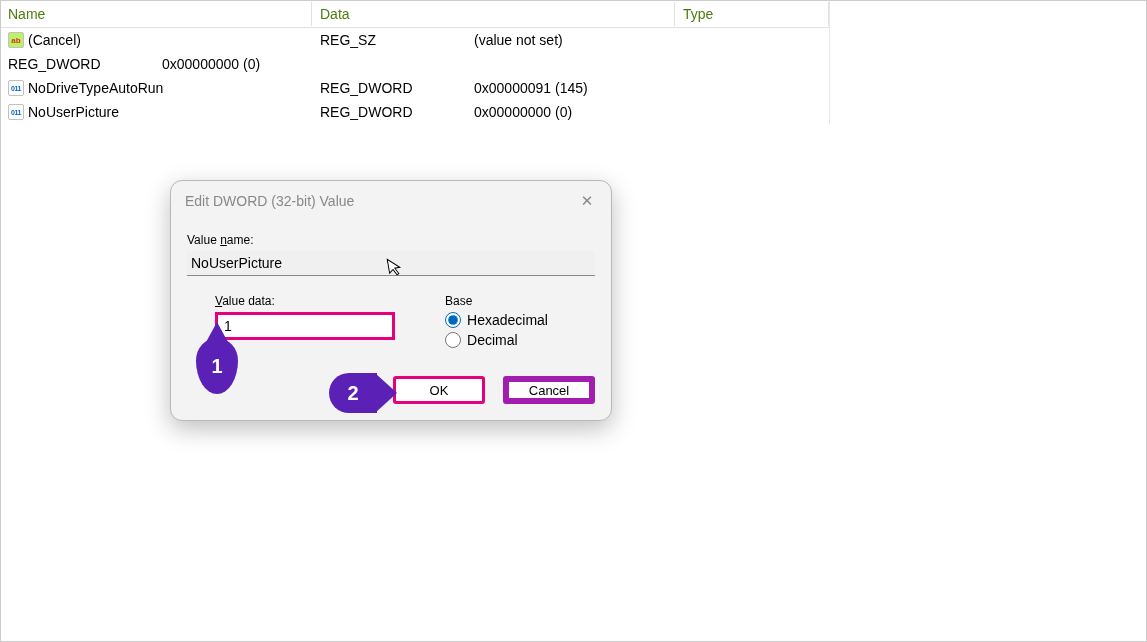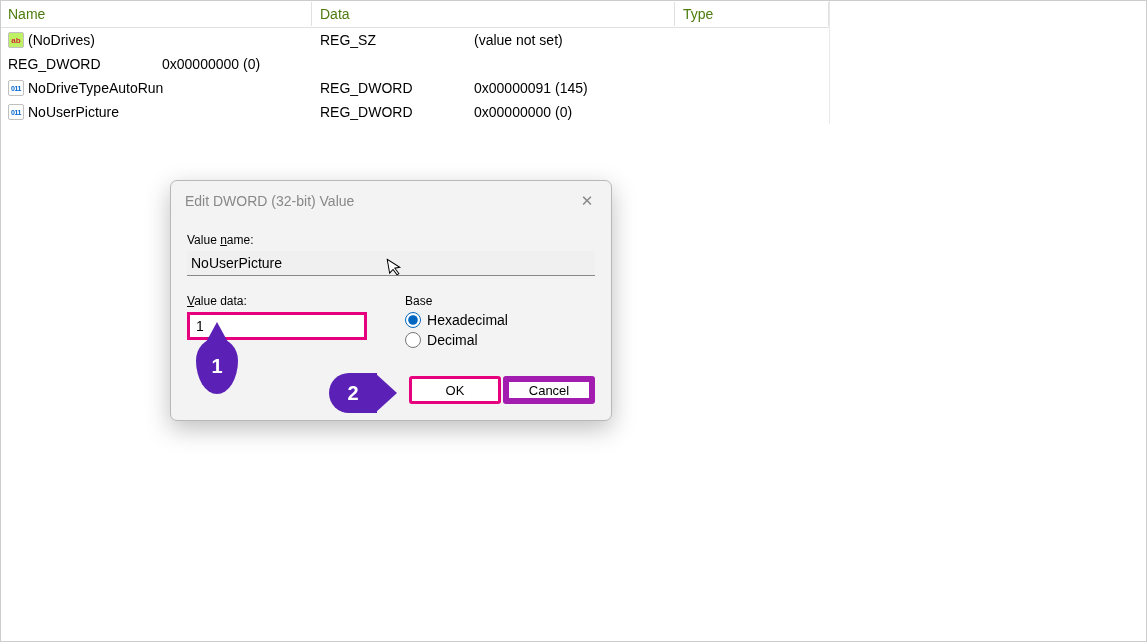--- a/index.html
+++ b/index.html
@@ -77,21 +77,21 @@
   }
   
   
   .dialog {
     position: absolute;
     left: 170px;
     top: 180px;
     width: 442px;
     background: #f3f3f3;
     border: 1px solid #b8b8b8;
-    border-radius: 7px;
+    border-radius: 12px;
     box-shadow: 0 8px 24px rgba(0,0,0,0.25);
   }
   .dialog-titlebar {
     display: flex;
     justify-content: space-between;
     align-items: center;
     padding: 10px 14px 8px 14px;
     font-size: 14px;
     color: #888;
   }
@@ -116,22 +116,23 @@
     width: 100%;
     border: none;
     border-bottom: 1px solid #888;
     background: #f0f0f0;
     padding: 4px 4px;
     font-size: 14px;
     color: #000;
   }
   .row-vd-base {
     display: flex;
-    gap: 28px;
+    gap: 40px;
     margin-top: 10px;
+    margin-left: 28px;
   }
   .vd-col { flex: 0 0 190px; }
   .base-col { flex: 1; }
   .value-data-input {
     width: 180px;
     border: 3px solid #e6007e;
     background: #fff;
     padding: 3px 6px;
     font-size: 14px;
     color: #000;
@@ -145,21 +146,21 @@
     gap: 6px;
     margin-top: 4px;
   }
   .radio-row input[type=radio] {
     width: 16px; height: 16px;
     accent-color: #0067c0;
   }
   .dialog-buttons {
     display: flex;
     justify-content: flex-end;
-    gap: 2px;
+    gap: 18px;
     margin-top: 28px;
   }
   .btn {
     width: 92px;
     height: 28px;
     border: 6px solid #a21caf;
     background: #fdfdfd;
     border-radius: 3px;
     font-size: 13px;
     cursor: pointer;
@@ -226,21 +227,21 @@
 <div class="reg-list">
   <div class="reg-header">
     <div class="col col-name">Name</div>
     <div class="col col-data">Data</div>
     <div class="col col-type">Type</div>
   </div>
   <div id="rows">
       <div class="reg-row">
         <div class="col col-name">
           <span class="icon-ab">ab</span>
-          <span>(NoDrives)</span>
+          <span>(Cancel)</span>
         </div>
         <div class="col col-type">REG_SZ</div>
         <div class="col col-data">(value not set)</div>
       </div>
       <div class="reg-row">
         <div class="col col-type">REG_DWORD</div>
         <div class="col col-data">0x00000000 (0)</div>
       </div>
       <div class="reg-row">
         <div class="col col-name">

